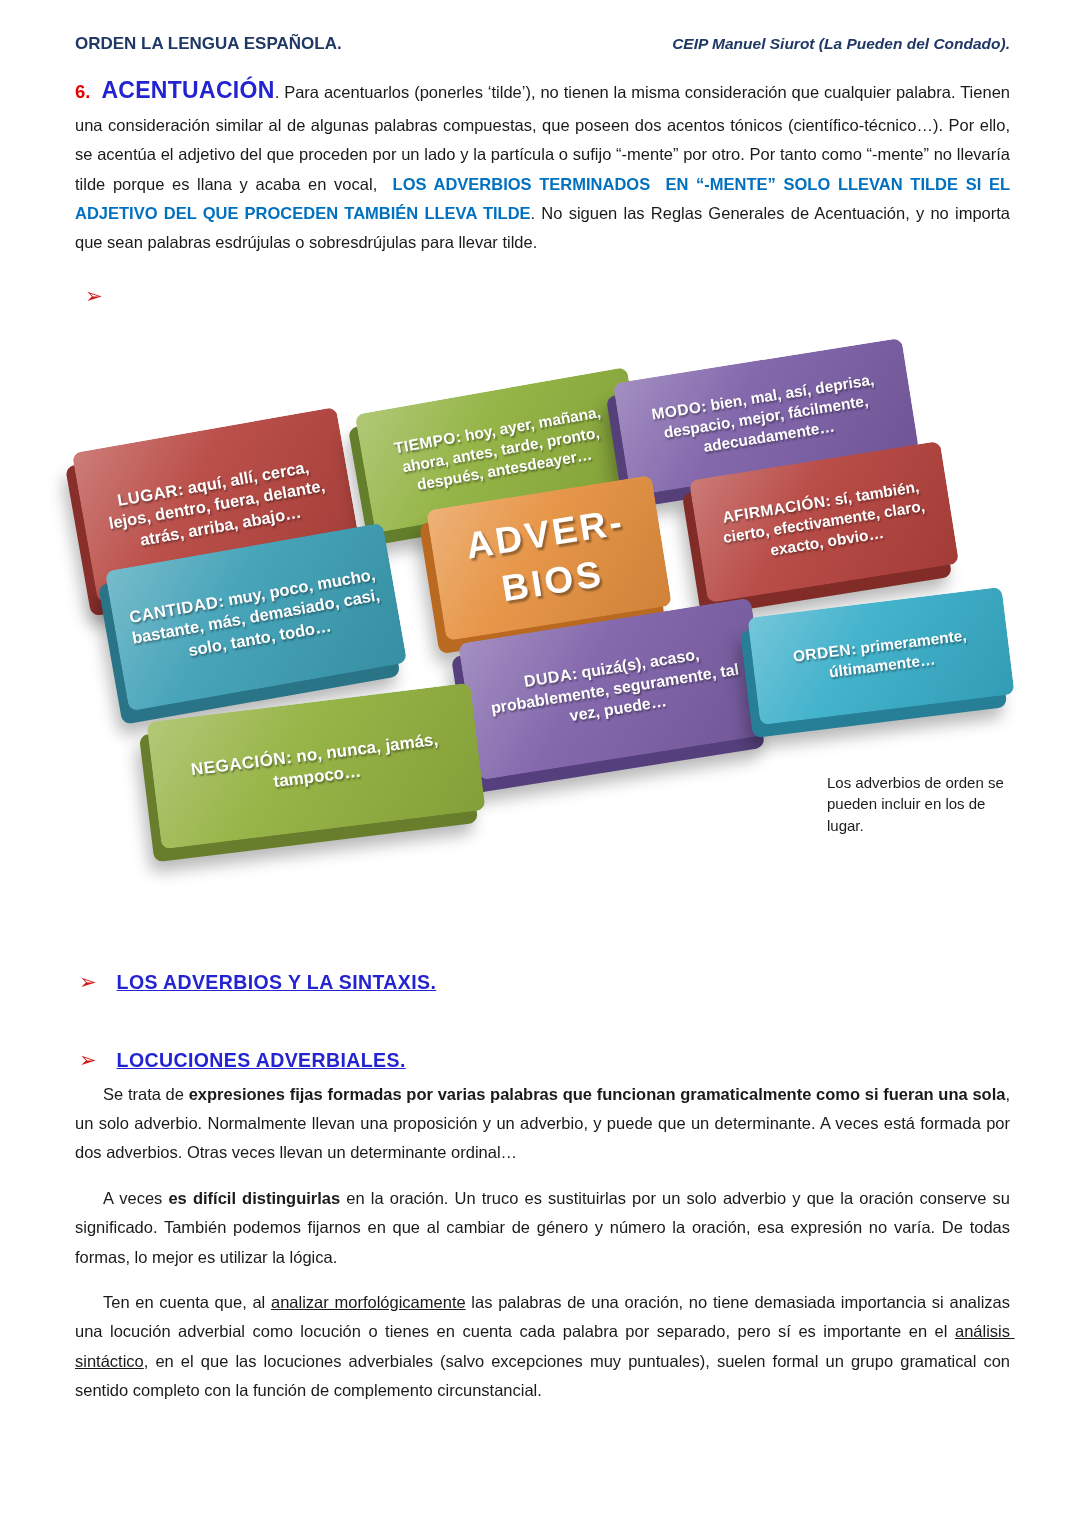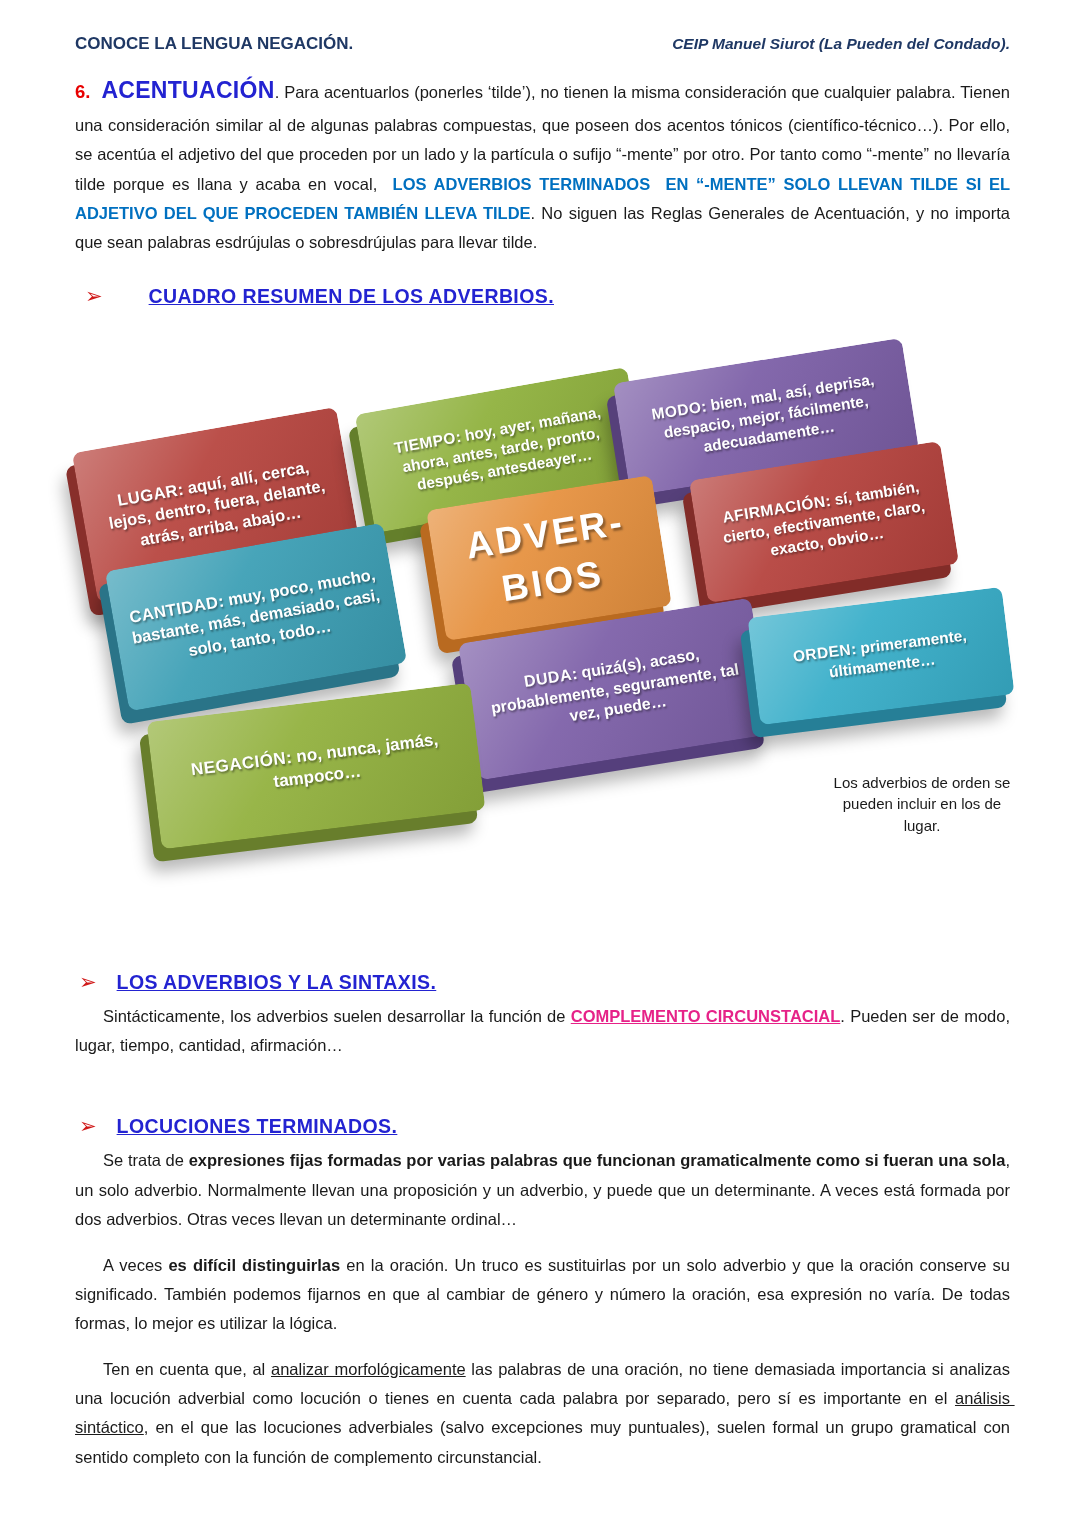--- a/index.html
+++ b/index.html
@@ -64,39 +64,38 @@
   .pos-modo      {left:545px;top:26px;  width:292px;height:114px;--r:-9deg; font-size:15.5px;}
   .pos-cantidad  {left:40px; top:212px; width:282px;height:142px;--r:-10deg;font-size:16.5px;}
   .pos-adverbios {left:360px;top:158px; width:228px;height:132px;--r:-9deg;}
   .pos-afirmacion{left:622px;top:126px; width:254px;height:124px;--r:-9deg; font-size:15.5px;}
   .pos-duda      {left:392px;top:286px; width:296px;height:138px;--r:-9deg; font-size:16px;}
   .pos-orden     {left:678px;top:268px; width:256px;height:108px;--r:-7deg; font-size:15.5px;}
   .pos-negacion  {left:78px; top:368px; width:326px;height:128px;--r:-7deg; font-size:17px;}
 
   .board-caption{
     position:absolute;left:752px;top:438px;width:190px;
-    font-size:15px;line-height:1.45;text-align:center;color:#1a1a1a;
+    font-size:15px;line-height:1.45;text-align:left;color:#1a1a1a;
   }
 </style>
 </head>
 <body>
 
 <div class="page">
 
   <header class="doc-header">
-    <span class="hdr-left">CONOCE LA LENGUA NEGACIÓN.</span>
+    <span class="hdr-left">ORDEN LA LENGUA ESPAÑOLA.</span>
     <span class="hdr-right">CEIP Manuel Siurot (La Pueden del Condado).</span>
   </header>
 
   <p class="para"><span class="run run-num">6.  </span><span class="run run-blue-bold-underline">ACENTUACIÓN</span><span class="run run-plain">. Para acentuarlos (ponerles ‘tilde’), no tienen la misma consideración que cualquier palabra. Tienen una consideración similar al de algunas palabras compuestas, que poseen dos acentos tónicos (científico-técnico…). Por ello, se acentúa el adjetivo del que proceden por un lado y la partícula o sufijo “-mente” por otro. Por tanto como “-mente” no llevaría tilde porque es llana y acaba en vocal,  </span><span class="run run-medblue-bold">LOS ADVERBIOS TERMINADOS  EN “-MENTE” SOLO LLEVAN TILDE SI EL ADJETIVO DEL QUE PROCEDEN TAMBIÉN LLEVA TILDE</span><span class="run run-plain">. No siguen las Reglas Generales de Acentuación, y no importa que sean palabras esdrújulas o sobresdrújulas para llevar tilde.</span></p>
 
 
   <h2 class="heading h-cuadro">
     <span class="arrow">➢</span>
-    <span class="h-text">CUADRO RESUMEN DE LOS ADVERBIOS.</span>
   </h2>
 
   <div class="board">
 
     <div class="box pos-lugar" style="--c: #b7453f; --d: #882f2b;">
       <div class="box-face"><span class="box-title">LUGAR</span><span class="box-items">: aquí, allí, cerca, lejos, dentro, fuera, delante, atrás, arriba, abajo…</span></div>
     </div>
 
     <div class="box pos-tiempo" style="--c: #8fb13d; --d: #647f2b;">
       <div class="box-face"><span class="box-title">TIEMPO</span><span class="box-items">: hoy, ayer, mañana, ahora, antes, tarde, pronto, después, antesdeayer…</span></div>
@@ -134,24 +133,23 @@
     </div>
 
     <div class="board-caption">Los adverbios de orden se pueden incluir en los de lugar.</div>
   </div>
 
   <h2 class="heading h-sub h-sintaxis">
     <span class="arrow">➢</span>
     <span class="h-text">LOS ADVERBIOS Y LA SINTAXIS.</span>
   </h2>
 
-  <p class="para tight indent"><span class="run run-plain">Sintácticamente, los adverbios suelen desarrollar la función de </span><span class="run run-pink-bold-underline">COMPLEMENTO CIRCUNSTACIAL</span><span class="run run-plain">. Pueden ser de modo, lugar, tiempo, cantidad, afirmación…</span></p>
 
   <h2 class="heading h-sub h-locuciones">
     <span class="arrow">➢</span>
-    <span class="h-text">LOCUCIONES TERMINADOS.</span>
+    <span class="h-text">LOCUCIONES ADVERBIALES.</span>
   </h2>
 
   <p class="para tight indent"><span class="run run-plain">Se trata de </span><span class="run run-bold">expresiones fijas formadas por varias palabras que funcionan gramaticalmente como si fueran una sola</span><span class="run run-plain">, un solo adverbio. Normalmente llevan una proposición y un adverbio, y puede que un determinante. A veces está formada por dos adverbios. Otras veces llevan un determinante ordinal…</span></p>
   <p class="para indent"><span class="run run-plain">A veces </span><span class="run run-bold">es difícil distinguirlas</span><span class="run run-plain"> en la oración. Un truco es sustituirlas por un solo adverbio y que la oración conserve su significado. También podemos fijarnos en que al cambiar de género y número la oración, esa expresión no varía. De todas formas, lo mejor es utilizar la lógica.</span></p>
   <p class="para indent"><span class="run run-plain">Ten en cuenta que, al </span><span class="run run-underline">analizar morfológicamente</span><span class="run run-plain"> las palabras de una oración, no tiene demasiada importancia si analizas una locución adverbial como locución o tienes en cuenta cada palabra por separado, pero sí es importante en el </span><span class="run run-underline">análisis sintáctico</span><span class="run run-plain">, en el que las locuciones adverbiales (salvo excepciones muy puntuales), suelen formal un grupo gramatical con sentido completo con la función de complemento circunstancial.</span></p>
 
 </div>
 
 </body></html>

